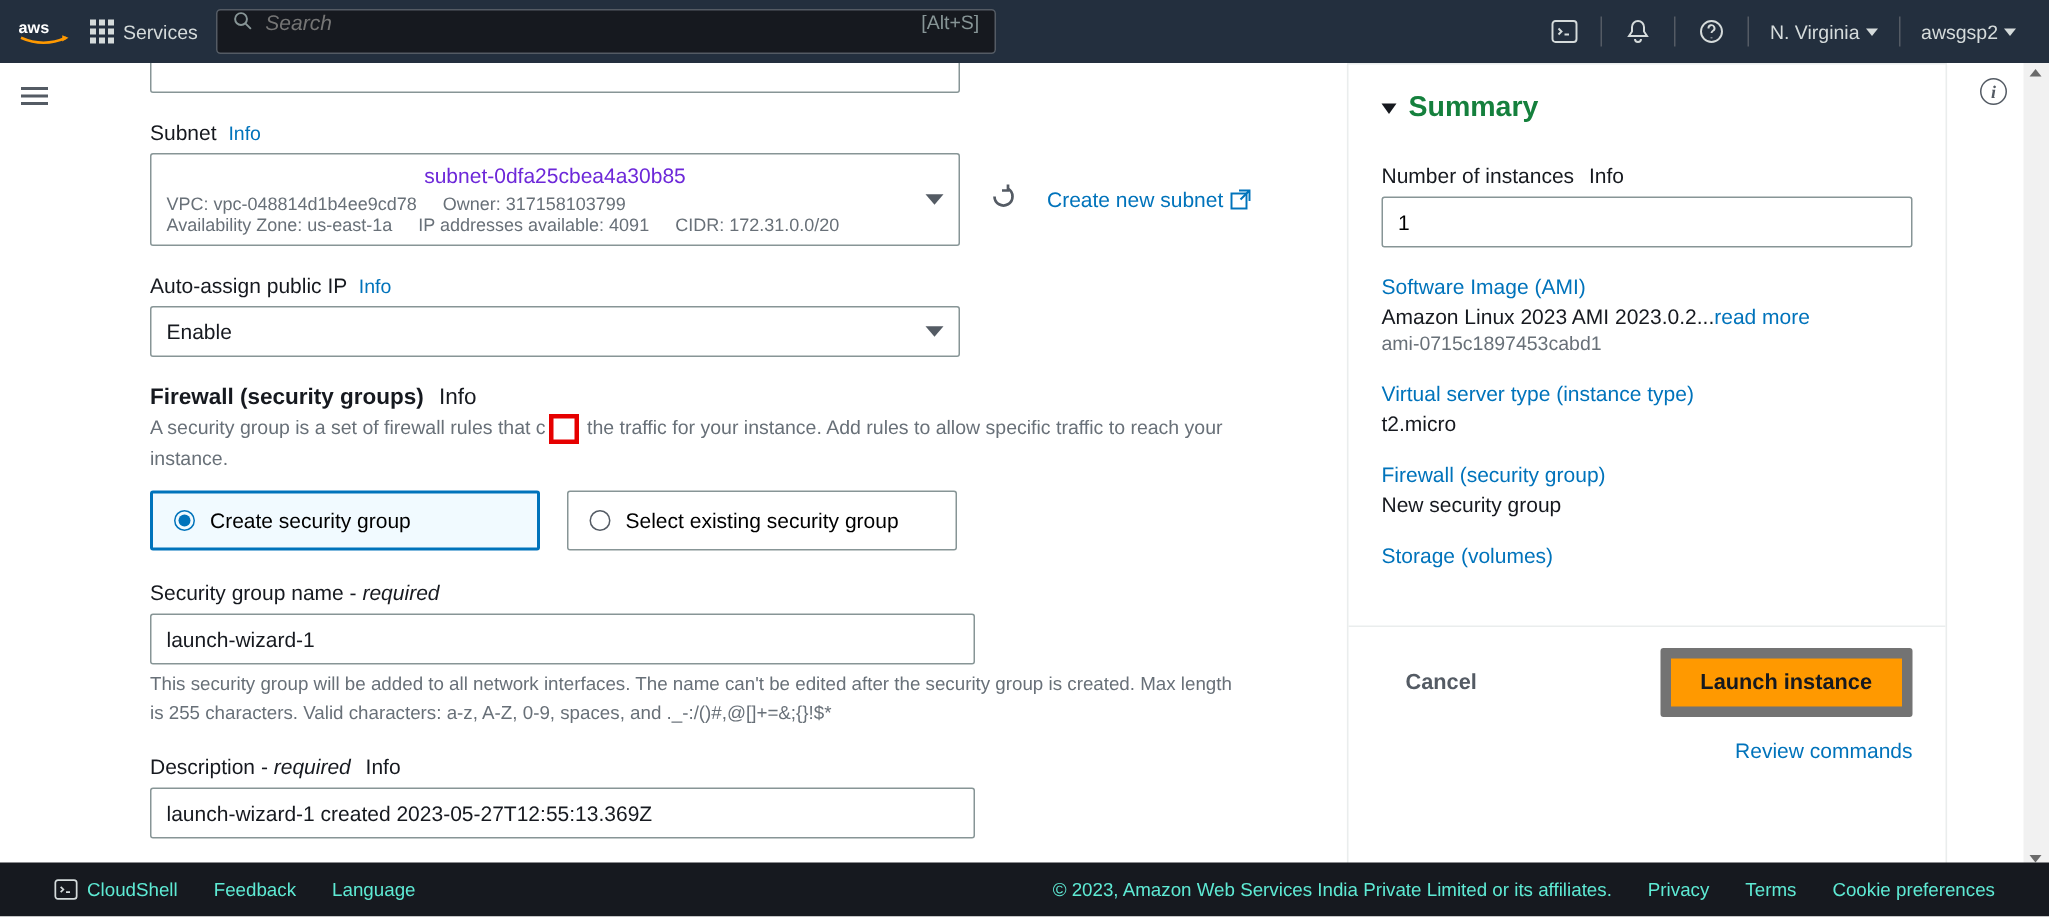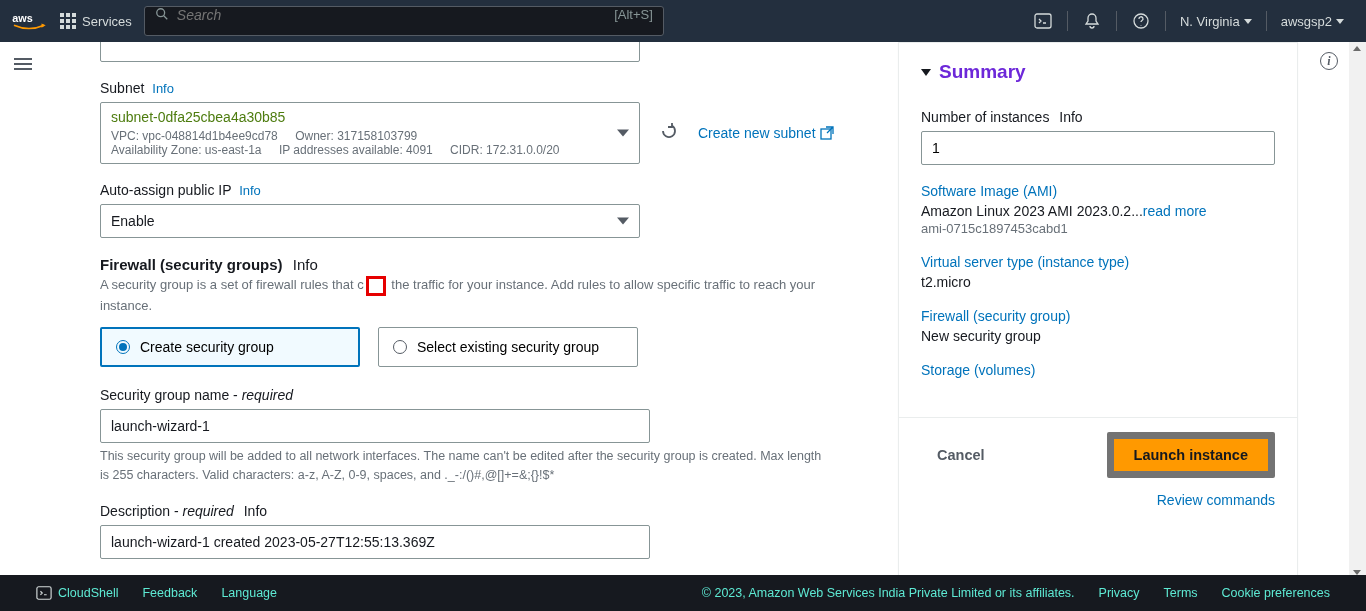--- a/index.html
+++ b/index.html
@@ -34,21 +34,21 @@
 .form-area { position: absolute; left: 58px; top: 0; width: 772px; bottom: 0; overflow: hidden; }
 .form-inner { padding-right: 10px; }
 
 .partial-input { width: 540px; height: 34px; border: 1px solid #879596; border-radius: 2px; background: #fff; margin-top: -14px; margin-bottom: 18px; }
 
 .form-label { font-size: 14px; color: #16191f; margin-bottom: 6px; }
 .form-label .info-link { color: #0073bb; font-size: 13px; cursor: pointer; font-weight: normal; margin-left: 4px; }
 
 .subnet-row { display: flex; align-items: center; gap: 20px; margin-bottom: 18px; }
 .subnet-select { width: 540px; border: 1px solid #879596; border-radius: 2px; padding: 6px 10px; position: relative; cursor: pointer; }
-.subnet-select .subnet-id { font-size: 14px; color: #4d7c0f; }
+.subnet-select .subnet-id { font-size: 14px; color: #6d28d9; text-align: center; }
 .subnet-meta { font-size: 12px; color: #687078; margin-top: 4px; }
 .subnet-meta span { margin-right: 14px; display: inline-block; }
 .select-caret { position: absolute; right: 10px; top: 50%; transform: translateY(-50%); width: 0; height: 0; border-left: 6px solid transparent; border-right: 6px solid transparent; border-top: 7px solid #545b64; }
 .refresh-icon { cursor: pointer; }
 .create-subnet { color: #0073bb; font-size: 14px; cursor: pointer; display: flex; align-items: center; gap: 4px; }
 
 .simple-select { width: 540px; height: 34px; border: 1px solid #879596; border-radius: 2px; padding: 0 10px; display: flex; align-items: center; position: relative; font-size: 14px; color: #16191f; cursor: pointer; margin-bottom: 18px; }
 
 .section-heading { font-size: 15px; color: #16191f; font-weight: bold; margin-bottom: 2px; }
 .section-desc { font-size: 13px; color: #687078; line-height: 1.5; margin-bottom: 12px; max-width: 720px; }
@@ -61,21 +61,21 @@
 .radio-card.selected .radio-circle { border-color: #0073bb; }
 .radio-card.selected .radio-circle::after { content: ""; width: 8px; height: 8px; background: #0073bb; border-radius: 50%; }
 
 .sub-label { font-size: 14px; color: #16191f; margin-bottom: 6px; }
 .sub-label .req { font-style: italic; }
 .text-input { width: 550px; height: 34px; border: 1px solid #879596; border-radius: 2px; padding: 0 10px; font-size: 14px; color: #16191f; outline: none; }
 .help-text { font-size: 12.5px; color: #687078; line-height: 1.5; margin-top: 4px; max-width: 730px; margin-bottom: 18px; }
 
 
 .summary-panel { position: absolute; right: 30px; top: 0; width: 400px; bottom: 0; background: #fff; border: 1px solid #eaeded; box-shadow: 0 1px 1px rgba(0,0,0,.05); }
-.summary-heading { padding: 18px 22px 14px; font-size: 19px; font-weight: bold; color: #6d28d9; display: flex; align-items: center; gap: 8px; }
+.summary-heading { padding: 18px 22px 14px; font-size: 19px; font-weight: bold; color: #15803d; display: flex; align-items: center; gap: 8px; }
 .summary-heading-caret { width: 0; height: 0; border-left: 5px solid transparent; border-right: 5px solid transparent; border-top: 7px solid #16191f; }
 .summary-body { padding: 0 22px 14px; overflow-y: scroll; height: 320px; }
 .summary-body::-webkit-scrollbar { width: 14px; }
 .summary-body::-webkit-scrollbar-thumb { background: #c1c1c1; border-radius: 2px; }
 .summary-body::-webkit-scrollbar-track { background: #f1f1f1; }
 .summary-label { font-size: 14px; color: #16191f; margin-bottom: 6px; margin-top: 12px; }
 .summary-input { width: 100%; height: 34px; border: 1px solid #879596; border-radius: 2px; padding: 0 10px; font-size: 14px; outline: none; }
 .summary-link { color: #0073bb; font-size: 14px; cursor: pointer; display: block; margin-top: 18px; }
 .summary-text { font-size: 14px; color: #16191f; margin-top: 4px; }
 .summary-sub { font-size: 13px; color: #687078; margin-top: 2px; }

